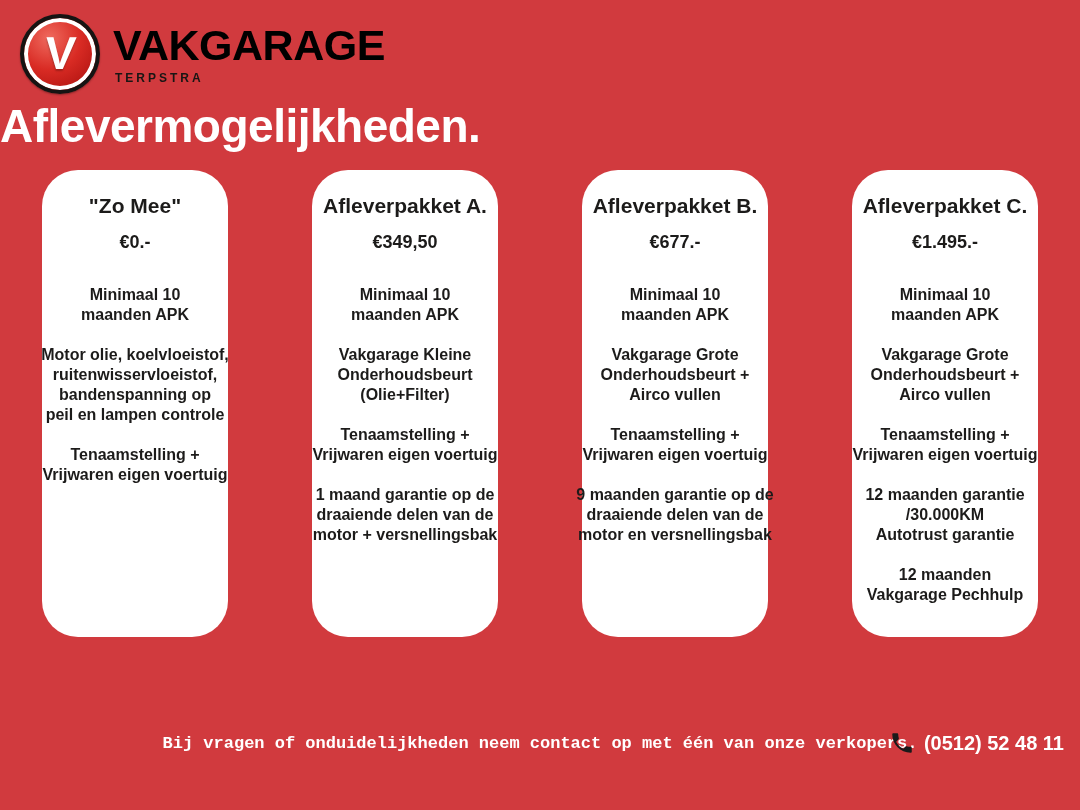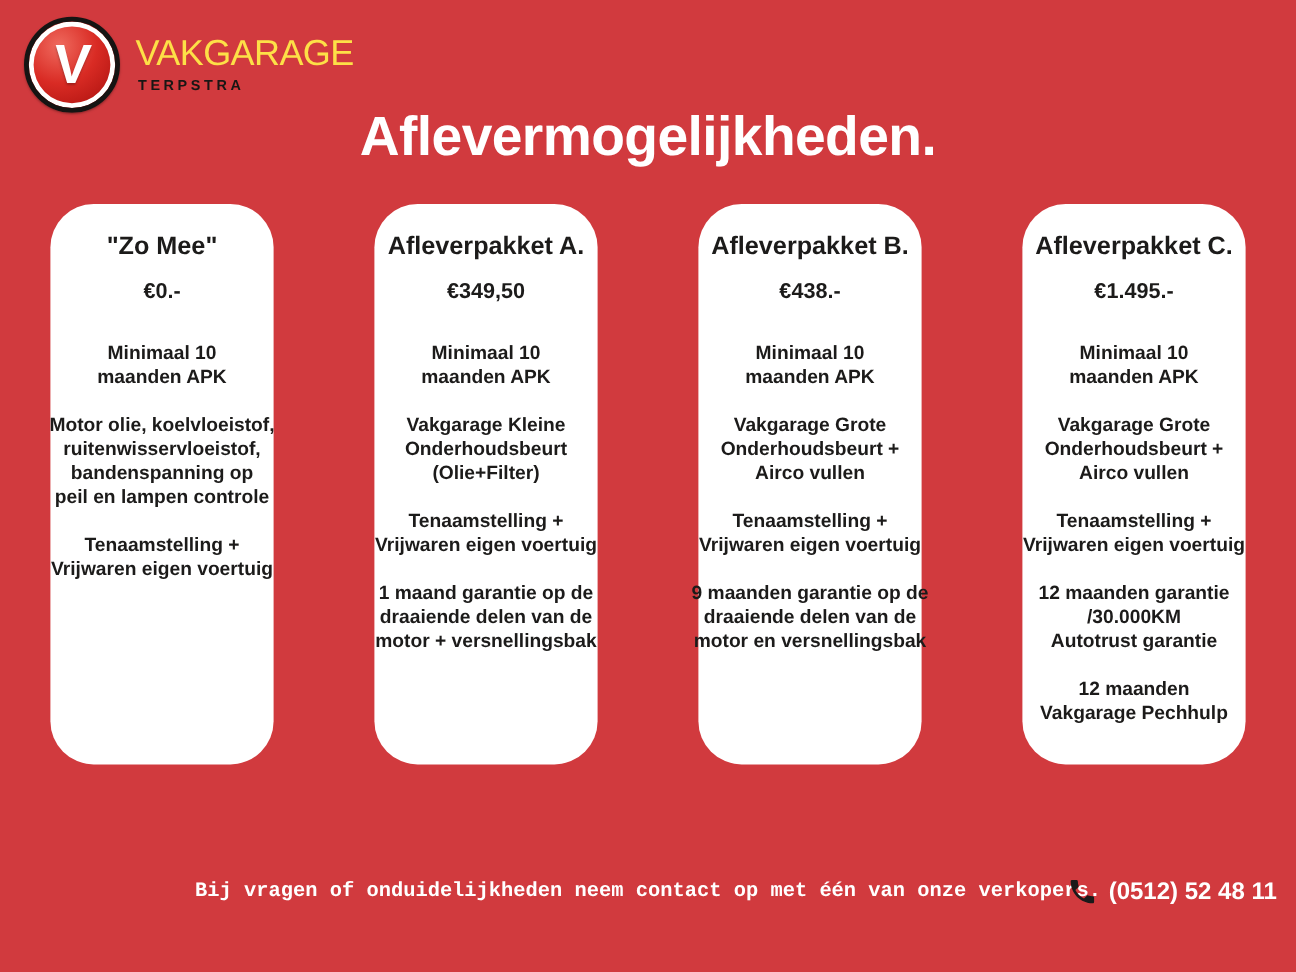--- a/index.html
+++ b/index.html
@@ -15,24 +15,24 @@
     background:radial-gradient(circle at 35% 28%, #ef6a5e 0%, #d92b24 45%, #b11411 85%);
     border:4px solid #161413;
     box-shadow:inset 0 0 0 4px #ffffff, 0 1px 2px rgba(0,0,0,.35);
     display:flex;align-items:center;justify-content:center;
   }
   .logo-v{
     color:#fff;font-size:46px;font-weight:800;line-height:1;
     transform:skewX(-4deg) translateY(-1px);
     text-shadow:0 2px 2px rgba(0,0,0,.25);
   }
-  .logo-brand{font-size:30px;font-weight:400;color:#fde047;line-height:1;letter-spacing:-.5px;}
+  .logo-brand{font-size:43px;font-weight:700;color:#000000;line-height:1;letter-spacing:-.5px;}
   .logo-sub{font-size:12px;font-weight:700;color:#181614;letter-spacing:3px;margin-top:4px;margin-left:2px;}
   .title{
-    position:absolute;left:0;right:0;top:55px;text-align:center;
+    position:absolute;left:0;right:0;top:68px;text-align:left;
     color:#ffffff;font-size:46px;font-weight:800;letter-spacing:-.5px;
   }
   
   .cards{
     position:absolute;left:42px;top:170px;width:996px;height:467px;
     display:flex;justify-content:space-between;
   }
   .card{
     width:186px;height:467px;box-sizing:border-box;
     background:#ffffff;border-radius:36px;
@@ -102,21 +102,21 @@
       <p class="feature">Tenaamstelling +
 Vrijwaren eigen voertuig</p>
       <p class="feature">1 maand garantie op de
 draaiende delen van de
 motor + versnellingsbak</p>
     </div>
   </div>
 
   <div class="card">
     <div class="card-name">Afleverpakket B.</div>
-    <div class="card-price">€438.-</div>
+    <div class="card-price">€677.-</div>
     <div class="card-features">
       <p class="feature">Minimaal 10
 maanden APK</p>
       <p class="feature">Vakgarage Grote
 Onderhoudsbeurt +
 Airco vullen</p>
       <p class="feature">Tenaamstelling +
 Vrijwaren eigen voertuig</p>
       <p class="feature">9 maanden garantie op de
 draaiende delen van de

